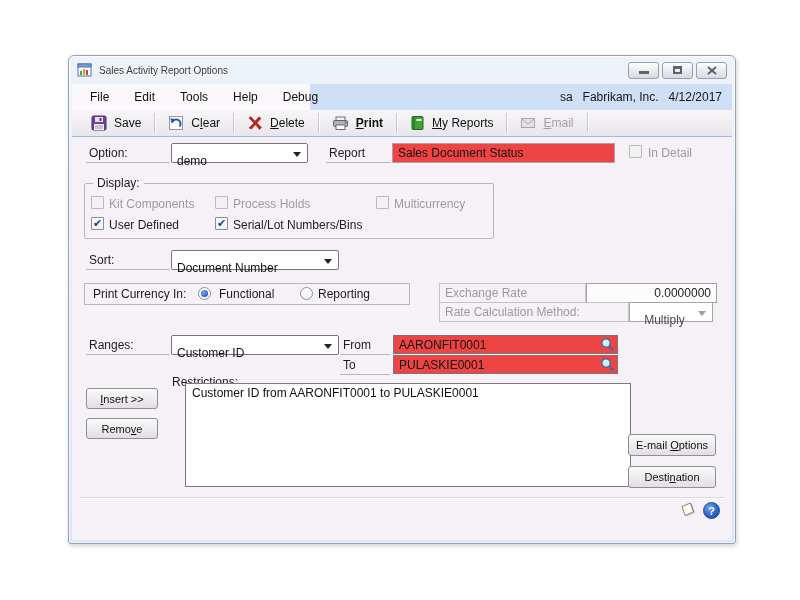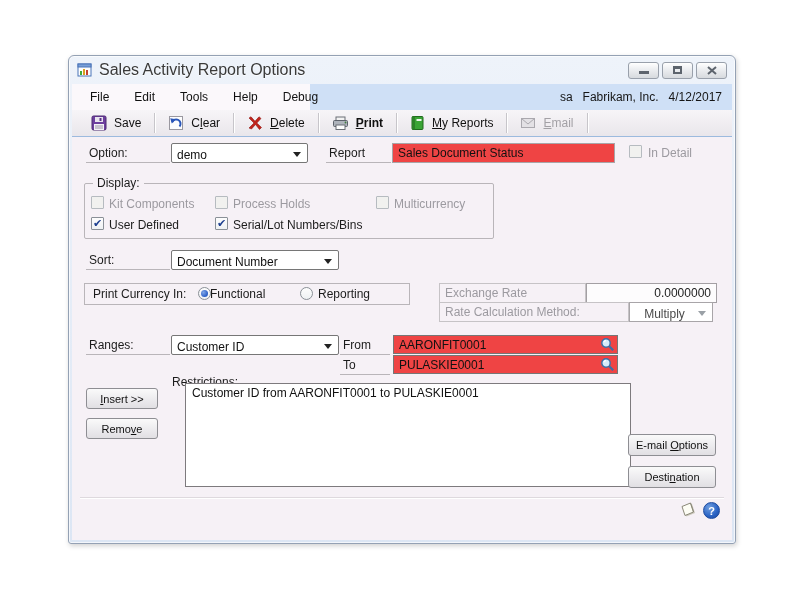--- a/index.html
+++ b/index.html
@@ -5,21 +5,21 @@
   * { margin:0; padding:0; box-sizing:border-box; }
   html,body { width:800px; height:600px; background:#ffffff; font-family:"Liberation Sans", sans-serif; position:relative; overflow:hidden; }
 
   .window { position:absolute; left:68px; top:55px; width:668px; height:489px;
     background:linear-gradient(#eef3fa,#dce6f4);
     border:1px solid #94a1b4; border-radius:6px 6px 3px 3px;
     box-shadow:inset 0 0 0 1px rgba(255,255,255,.65), 1px 2px 5px rgba(0,0,0,.18); }
 
   
   .titlebar { position:absolute; top:0; left:0; right:0; height:28px; display:flex; align-items:center; padding:0 8px; }
-  .title-text { font-size:16px; color:#3a3a3a; margin-left:6px; text-shadow:0 1px 0 rgba(255,255,255,.8); }
+  .title-text { font-size:10px; color:#3a3a3a; margin-left:6px; text-shadow:0 1px 0 rgba(255,255,255,.8); }
   .win-controls { margin-left:auto; display:flex; gap:3px; }
   .win-btn { width:31px; height:17px; border:1px solid #99a0ab; border-radius:3px;
     background:linear-gradient(#ffffff,#ebedf0 45%,#d7dade);
     display:flex; align-items:center; justify-content:center; }
   .glyph-min { width:10px; height:3px; background:#5d646d; margin-top:5px; }
   .glyph-restore { width:9px; height:8px; border:2px solid #5d646d; border-top-width:3px; background:transparent; }
 
   
   .menubar { position:absolute; top:28px; left:3px; right:3px; height:26px; background:#cfe0f6; }
   .menu-left { position:absolute; left:0; top:0; bottom:0; width:238px; background:#fbf8fb;
@@ -35,21 +35,21 @@
   .tb-btn.bold { font-weight:bold; }
   .tb-btn.disabled { color:#a3a1a6; }
   .tb-sep { width:1px; height:20px; background:#c7c5ca; margin:0 2px; box-shadow:1px 0 0 #ffffff; }
   .key { text-decoration:underline; }
 
   
   .client { position:absolute; left:3px; right:3px; top:81px; bottom:3px; background:#f6f1f6; }
   .lbl { position:absolute; font-size:12px; color:#1c1c1c; height:17px; padding-left:3px; border-bottom:1px solid #b9b5b9; }
 
   .combo { position:absolute; background:#fff; border:1px solid #767676; border-radius:2px;
-    font-size:12px; color:#111; padding:4px 18px 0 5px; height:20px; }
+    font-size:12px; color:#111; padding:10px 18px 0 5px; height:20px; }
   .combo .arr { position:absolute; right:6px; top:8px; width:0; height:0;
     border-left:4px solid transparent; border-right:4px solid transparent; border-top:5px solid #222; }
   .combo.dis { border-color:#a8a5a8; color:#4a4a4a; }
   .combo.dis .arr { border-top-color:#9aa0a6; }
 
   .field { position:absolute; background:#ef4444; border:1px solid #767676; font-size:12px; color:#111; padding:2px 5px 0 5px; }
   .field.ro { border-color:#a8a5a8; }
 
   .groupbox { position:absolute; border:1px solid #b9b5b9; border-radius:2px; }
   .group-title { position:absolute; top:-8px; left:8px; background:#f6f1f6; padding:0 4px; font-size:12px; color:#1c1c1c; }
@@ -220,21 +220,21 @@
     </div>
 
     <div class="lbl" style="left:14px; top:116px; width:84px;">Sort:</div>
     <div class="combo" style="left:99px; top:113px; width:168px;">
       <span>Document Number</span><span class="arr"></span>
     </div>
 
     <div class="groupbox" style="left:12px; top:146px; width:326px; height:22px; border-radius:0;">
       <span class="cblbl" style="left:8px; top:3px;">Print Currency In:</span>
       <div class="radio sel" style="left:113px; top:3px;"></div>
-      <span class="cblbl" style="left:125px; top:3px;">Functional</span>
+      <span class="cblbl" style="left:134px; top:3px;">Functional</span>
       <div class="radio" style="left:215px; top:3px;"></div>
       <span class="cblbl" style="left:233px; top:3px;">Reporting</span>
     </div>
 
     <div class="cell" style="left:367px; top:146px; width:147px;">Exchange Rate</div>
     <div class="cell val" style="left:514px; top:146px; width:131px;">0.0000000</div>
     <div class="cell" style="left:367px; top:165px; width:190px;">Rate Calculation Method:</div>
     <div class="combo dis" style="left:557px; top:165px; width:84px; border-radius:0;text-align:center;">
       <span>Multiply</span><span class="arr"></span>
     </div>

